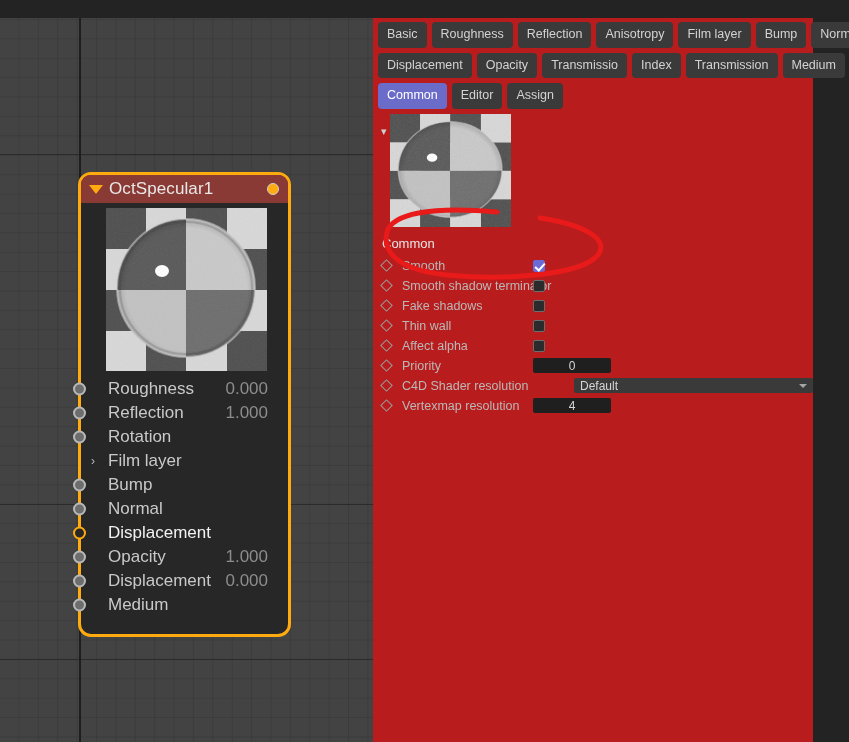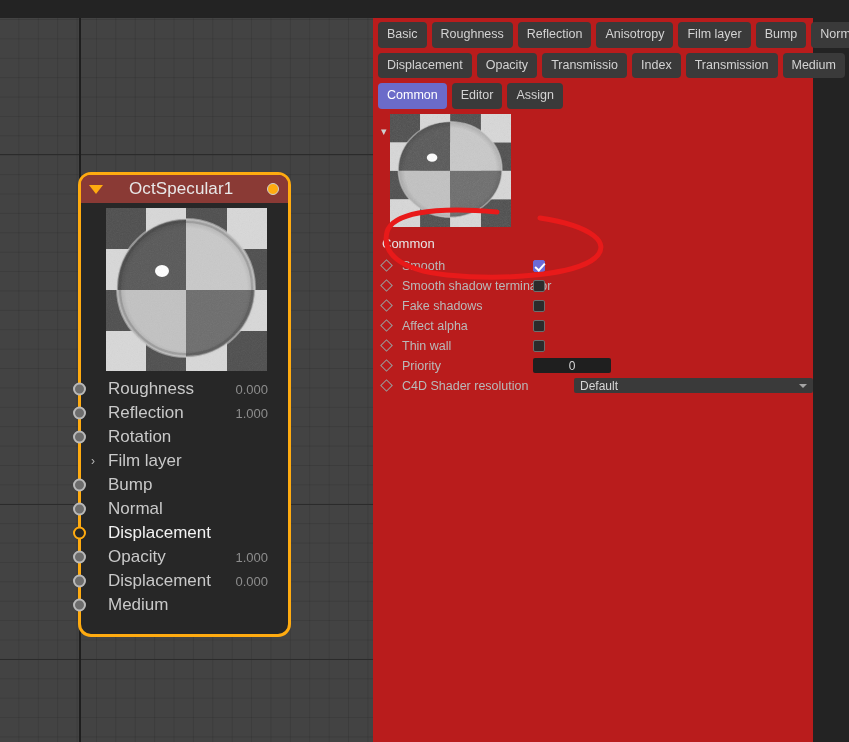--- a/index.html
+++ b/index.html
@@ -51,21 +51,20 @@
     border-radius: 13px;
     overflow: visible;
   }
   .node-header {
     position: relative;
     height: 28px; margin: 0;
     background: #8a3a35;
     border-radius: 9px 9px 0 0;
     display: flex; align-items: center;
     padding: 0 8px;
-    gap: 20px;
   }
   .node-collapse-tri {
     width: 0; height: 0;
     border-left: 7px solid transparent;
     border-right: 7px solid transparent;
     border-top: 9px solid #ffab10;
     margin-right: 6px;
   }
   .node-title {
     color: #e8e8e8; font-size: 17px; letter-spacing: .1px;
@@ -93,21 +92,21 @@
   }
   .port-knob.active { background: #272727; border-color: #ffab10; }
   .port-arrow {
     position: absolute; left: 10px; top: 50%; transform: translateY(-50%);
     color: #b6b6b6; font-size: 12px; line-height: 1;
   }
   .port-label { color: #c9c9c9; font-size: 17px; }
   .port-label.bold { color: #f2f2f2; }
   .port-value {
     position: absolute; right: 20px;
-    color: #8d8d8d; font-size: 13px; padding-left: 41px;
+    color: #8d8d8d; font-size: 17px; padding-left: 41px;
   }
 
   
   .props {
     position: absolute; left: 373px; top: 18px; width: 440px; height: 724px;
     background: #b91c1c;
   }
   .tabbar { padding: 4px 5px 0 5px; }
   .tabrow { display: flex; flex-wrap: nowrap; gap: 5px; margin-bottom: 5px; }
   .tab {
@@ -414,40 +413,45 @@
         <span class="row-label">Smooth shadow terminator</span>
         <span class="cbox"></span>
       </div>
       <div class="row">
         <span class="diamond"></span>
         <span class="row-label">Fake shadows</span>
         <span class="cbox"></span>
       </div>
       <div class="row">
         <span class="diamond"></span>
+        <span class="row-label">Thin wall</span>
+        <span class="cbox"></span>
+      </div>
+      <div class="row">
+        <span class="diamond"></span>
         <span class="row-label">Affect alpha</span>
-        <span class="cbox"></span>
-      </div>
-      <div class="row">
-        <span class="diamond"></span>
-        <span class="row-label">Thin wall</span>
         <span class="cbox"></span>
       </div>
       <div class="row">
         <span class="diamond"></span>
         <span class="row-label">Priority</span>
         <span class="numfield">0</span>
       </div>
       <div class="row">
         <span class="diamond"></span>
         <span class="row-label">C4D Shader resolution</span>
         <span class="selectfield">
           <span>Default</span>
           <span class="caret"></span>
         </span>
+      </div>
+      <div class="row">
+        <span class="diamond"></span>
+        <span class="row-label">Vertexmap resolution</span>
+        <span class="numfield">4</span>
       </div>
     </div>
   </div>
 
   <svg class="annot">
     <path d="M 497 212
              C 430 206, 392 214, 387 232
              C 382 252, 398 270, 447 275
              C 510 281, 576 274, 595 258
              C 612 243, 592 226, 540 218" fill="none" stroke="#e81a1a" stroke-width="5" stroke-linecap="round"></path>

